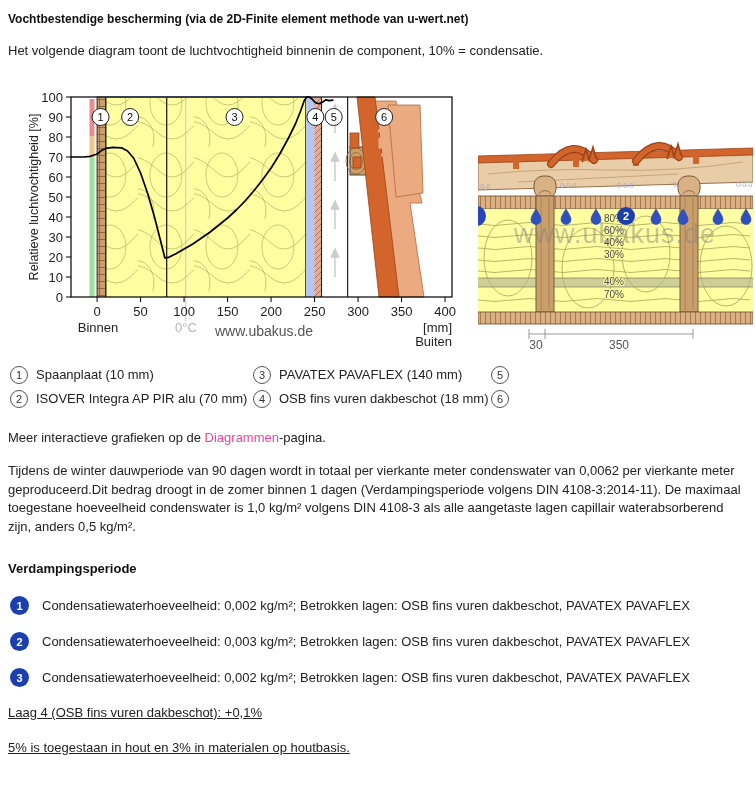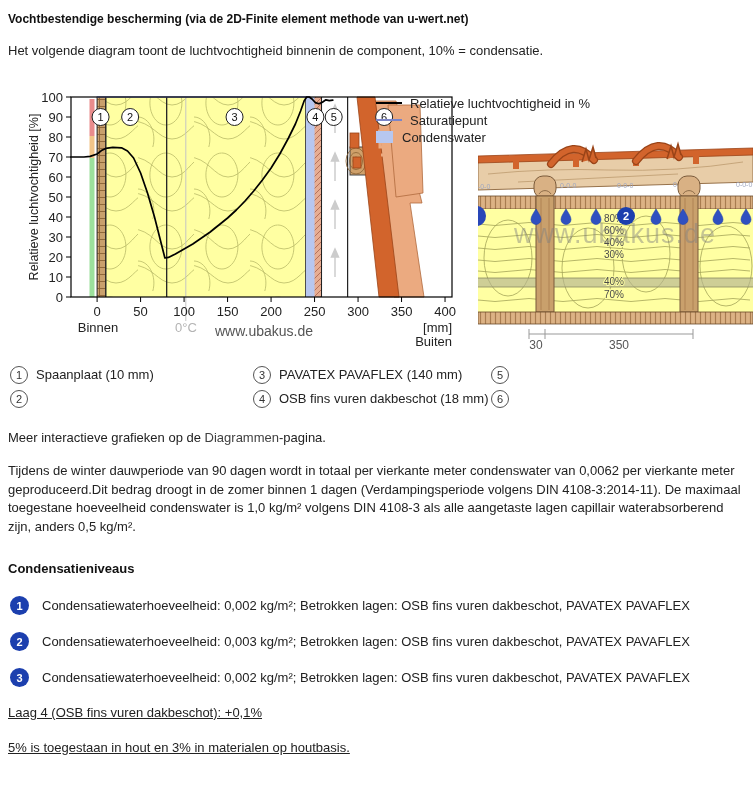--- a/index.html
+++ b/index.html
@@ -12,21 +12,21 @@
   .chart-legend{position:absolute;left:368px;top:20px;}
   .chart-legend .row{display:flex;align-items:center;height:17px;white-space:nowrap;}
   .sw{display:inline-block;margin-right:8px;}
   .sw-line{width:26px;height:0;border-top:2px solid #000;}
   .sw-line.sat{border-top-color:#7b85c8;}
   .sw-box{width:17px;height:12px;background:#b7c7f0;margin-left:0;margin-right:9px;}
   .cross-svg{position:absolute;left:470px;top:65px;}
   .layer-legend{display:grid;grid-template-columns:243px 238px auto;grid-template-rows:repeat(2,24px);grid-auto-flow:column;margin:6px 0 18px 2px;}
   .layer-item{display:flex;align-items:center;white-space:nowrap;}
   .num-outline{display:inline-flex;align-items:center;justify-content:center;width:16px;height:16px;border:1px solid #555;border-radius:50%;font-size:11px;color:#333;margin-right:8px;flex:0 0 16px;}
-  .link-green{color:#404040;text-decoration:none;cursor:pointer;}
+  .link-green{color:#ec4899;text-decoration:none;cursor:pointer;}
   h2.sec{font-size:13px;font-weight:bold;margin:24px 0 20px 0;color:#111;}
   .cond-item{display:flex;align-items:center;margin:0 0 17px 2px;}
   .num-solid{display:inline-flex;align-items:center;justify-content:center;width:19px;height:19px;border-radius:50%;background:#1c3fae;color:#fff;font-size:11px;font-weight:bold;margin-right:13px;flex:0 0 19px;}
   .tight{margin-bottom:16px;text-decoration:underline;}
   svg text{font-family:"Liberation Sans","DejaVu Sans",sans-serif;}
 </style>
 </head>
 <body>
 
 <div class="page">
@@ -169,34 +169,20 @@
         </g>
 
       <text x="12" y="122" font-size="12.5" fill="#222" text-anchor="middle" transform="rotate(-90 12 122)">Relatieve luchtvochtigheid [%]</text>
       <text x="72" y="257" font-size="13" fill="#222" text-anchor="middle">Binnen</text>
       <text x="160" y="257" font-size="13" fill="#b4b4b4" text-anchor="middle">0°C</text>
       <text x="238" y="261" font-size="14" fill="#555" text-anchor="middle">www.ubakus.de</text>
       <text x="426" y="257" font-size="13" fill="#222" text-anchor="end">[mm]</text>
       <text x="426" y="271" font-size="13" fill="#222" text-anchor="end">Buiten</text>
     </svg>
 
-    <div class="chart-legend">
-      <div class="row">
-        <span class="sw sw-line"></span>
-        <span>Relatieve luchtvochtigheid in %</span>
-      </div>
-      <div class="row">
-        <span class="sw sw-line sat"></span>
-        <span>Saturatiepunt</span>
-      </div>
-      <div class="row">
-        <span class="sw sw-box"></span>
-        <span>Condenswater</span>
-      </div>
-    </div>
 
     <svg class="cross-svg" width="275" height="212" viewBox="0 0 275 212">
       <defs>
         <pattern id="pat-vhatch" width="5" height="14" patternUnits="userSpaceOnUse">
           <rect width="5" height="14" fill="#dcb285"></rect>
           <line x1="2.5" y1="0" x2="2.5" y2="14" stroke="#a87c50" stroke-width="1.2"></line>
         </pattern>
         <g id="hump">
           <path d="M73,24 Q95,-4 116,20" stroke="#9a4418" stroke-width="8" fill="none" stroke-linecap="round"></path>
           <path d="M73,24 Q95,-4 116,20" stroke="#d2642c" stroke-width="5.5" fill="none" stroke-linecap="round"></path>
@@ -298,20 +284,21 @@
     </svg>
   </div>
 
   <div class="layer-legend">
     <div class="layer-item">
       <span class="num-outline">1</span>
       <span>Spaanplaat (10 mm)</span>
     </div>
     <div class="layer-item">
       <span class="num-outline">2</span>
+      <span>ISOVER Integra AP PIR alu (70 mm)</span>
     </div>
     <div class="layer-item">
       <span class="num-outline">3</span>
       <span>PAVATEX PAVAFLEX (140 mm)</span>
     </div>
     <div class="layer-item">
       <span class="num-outline">4</span>
       <span>OSB fins vuren dakbeschot (18 mm)</span>
     </div>
     <div class="layer-item">
@@ -319,21 +306,21 @@
     </div>
     <div class="layer-item">
       <span class="num-outline">6</span>
     </div>
   </div>
 
   <p><span>Meer interactieve grafieken op de </span><a class="link-green">Diagrammen</a><span>-pagina.</span></p>
 
   <p>Tijdens de winter dauwperiode van 90 dagen wordt in totaal per vierkante meter condenswater van 0,0062 per vierkante meter geproduceerd.Dit bedrag droogt in de zomer binnen 1 dagen (Verdampingsperiode volgens DIN 4108-3:2014-11). De maximaal toegestane hoeveelheid condenswater is 1,0 kg/m² volgens DIN 4108-3 als alle aangetaste lagen capillair waterabsorberend zijn, anders 0,5 kg/m².</p>
 
-  <h2 class="sec">Condensatieniveaus</h2>
+  <h2 class="sec">Verdampingsperiode</h2>
 
   <div class="cond-item">
     <span class="num-solid">1</span>
     <span>Condensatiewaterhoeveelheid: 0,002 kg/m²; Betrokken lagen: OSB fins vuren dakbeschot, PAVATEX PAVAFLEX</span>
   </div>
   <div class="cond-item">
     <span class="num-solid">2</span>
     <span>Condensatiewaterhoeveelheid: 0,003 kg/m²; Betrokken lagen: OSB fins vuren dakbeschot, PAVATEX PAVAFLEX</span>
   </div>
   <div class="cond-item">

